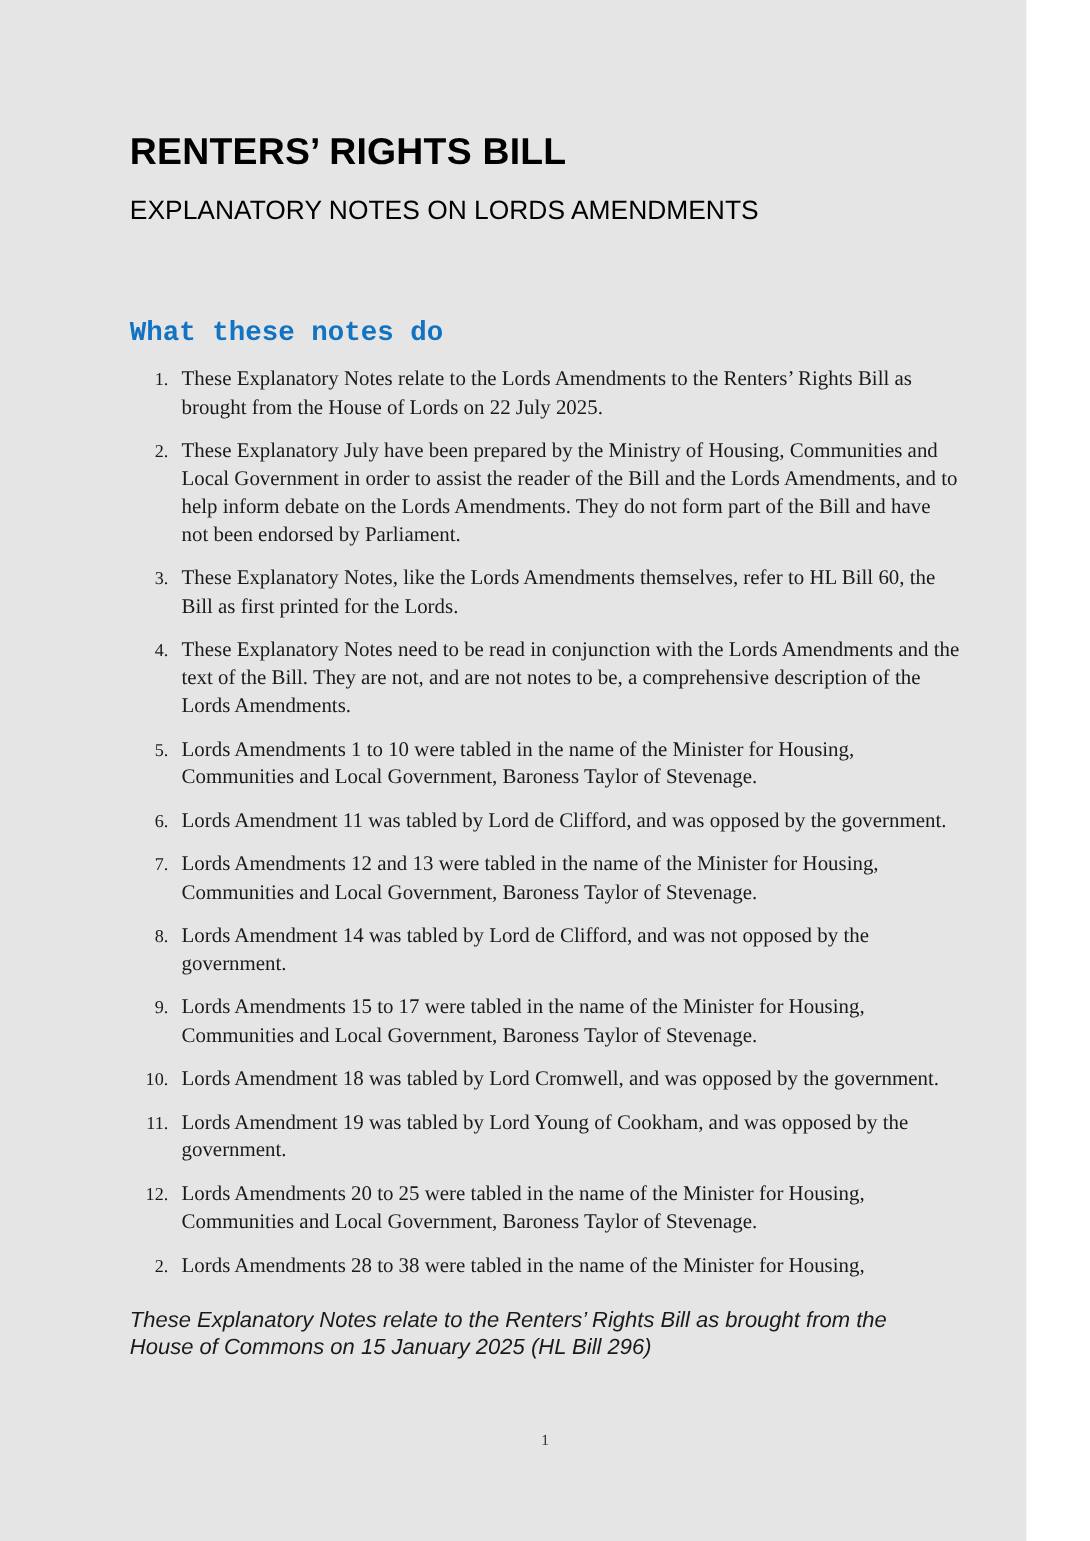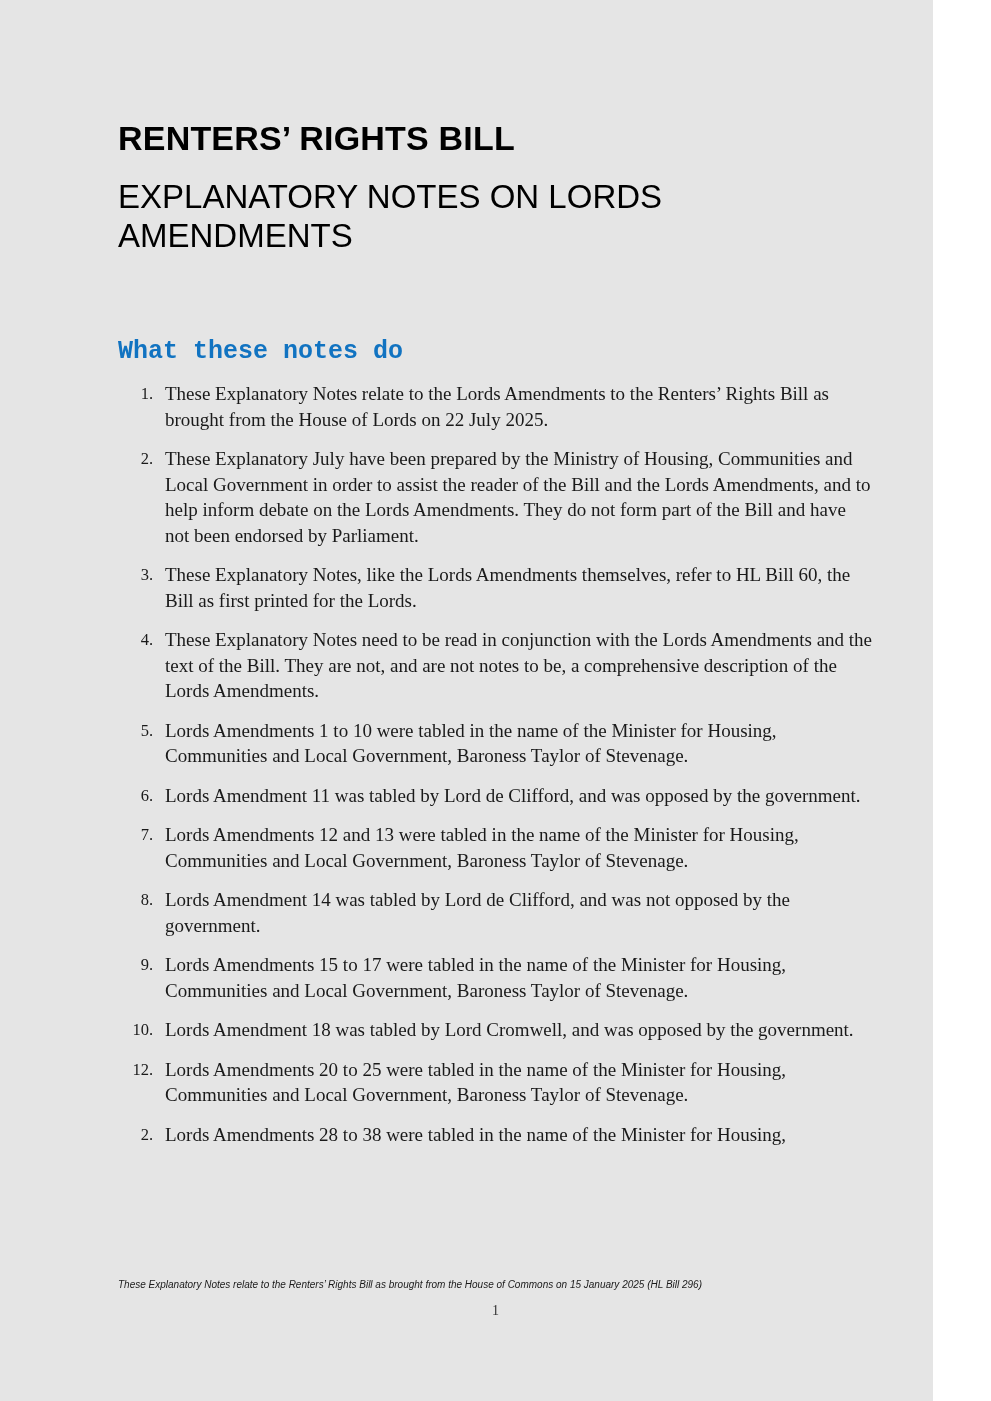--- a/index.html
+++ b/index.html
@@ -29,21 +29,21 @@
     font-size: 34px;
     line-height: 1.18;
     color: #000000;
     letter-spacing: 0.2px;
     margin: 0 0 20px 0;
     white-space: pre-wrap;
   }
   .title-sub {
     font-family: "Liberation Sans", sans-serif;
     font-weight: normal;
-    font-size: 33px;
+    font-size: 24px;
     line-height: 1.17;
     color: #000000;
     letter-spacing: 0px;
     margin: 0;
     max-width: 640px;
   }
 
   
   .section-heading {
     font-family: Liberation Mono, monospace;
@@ -82,25 +82,25 @@
     font-size: 19px;
     line-height: 25.5px;
     color: #1a1a1a;
     text-align: left;
   }
 
   
   .footer-note {
     position: absolute;
     left: 118px;
-    top: 1272px;
+    top: 1188px;
     width: 745px;
     font-family: "Liberation Sans", sans-serif;
     font-style: italic;
-    font-size: 10px;
+    font-size: 20px;
     line-height: 25px;
     color: #1a1a1a;
   }
   .page-number {
     position: absolute;
     left: 0;
     top: 1303px;
     width: 991px;
     text-align: center;
     font-family: "Liberation Serif", serif;
@@ -156,20 +156,24 @@
         </li>
         <li class="note-item">
           <span class="note-number">9.</span>
           <span class="note-text">Lords Amendments 15 to 17 were tabled in the name of the Minister for Housing, Communities and Local Government, Baroness Taylor of Stevenage.</span>
         </li>
         <li class="note-item">
           <span class="note-number">10.</span>
           <span class="note-text">Lords Amendment 18 was tabled by Lord Cromwell, and was opposed by the government.</span>
         </li>
         <li class="note-item">
+          <span class="note-number">11.</span>
+          <span class="note-text">Lords Amendment 19 was tabled by Lord Young of Cookham, and was opposed by the government.</span>
+        </li>
+        <li class="note-item">
           <span class="note-number">12.</span>
           <span class="note-text">Lords Amendments 20 to 25 were tabled in the name of the Minister for Housing, Communities and Local Government, Baroness Taylor of Stevenage.</span>
         </li>
         <li class="note-item">
           <span class="note-number">2.</span>
           <span class="note-text">Lords Amendments 28 to 38 were tabled in the name of the Minister for Housing,</span>
         </li>
       </ol>
 
   </div>

